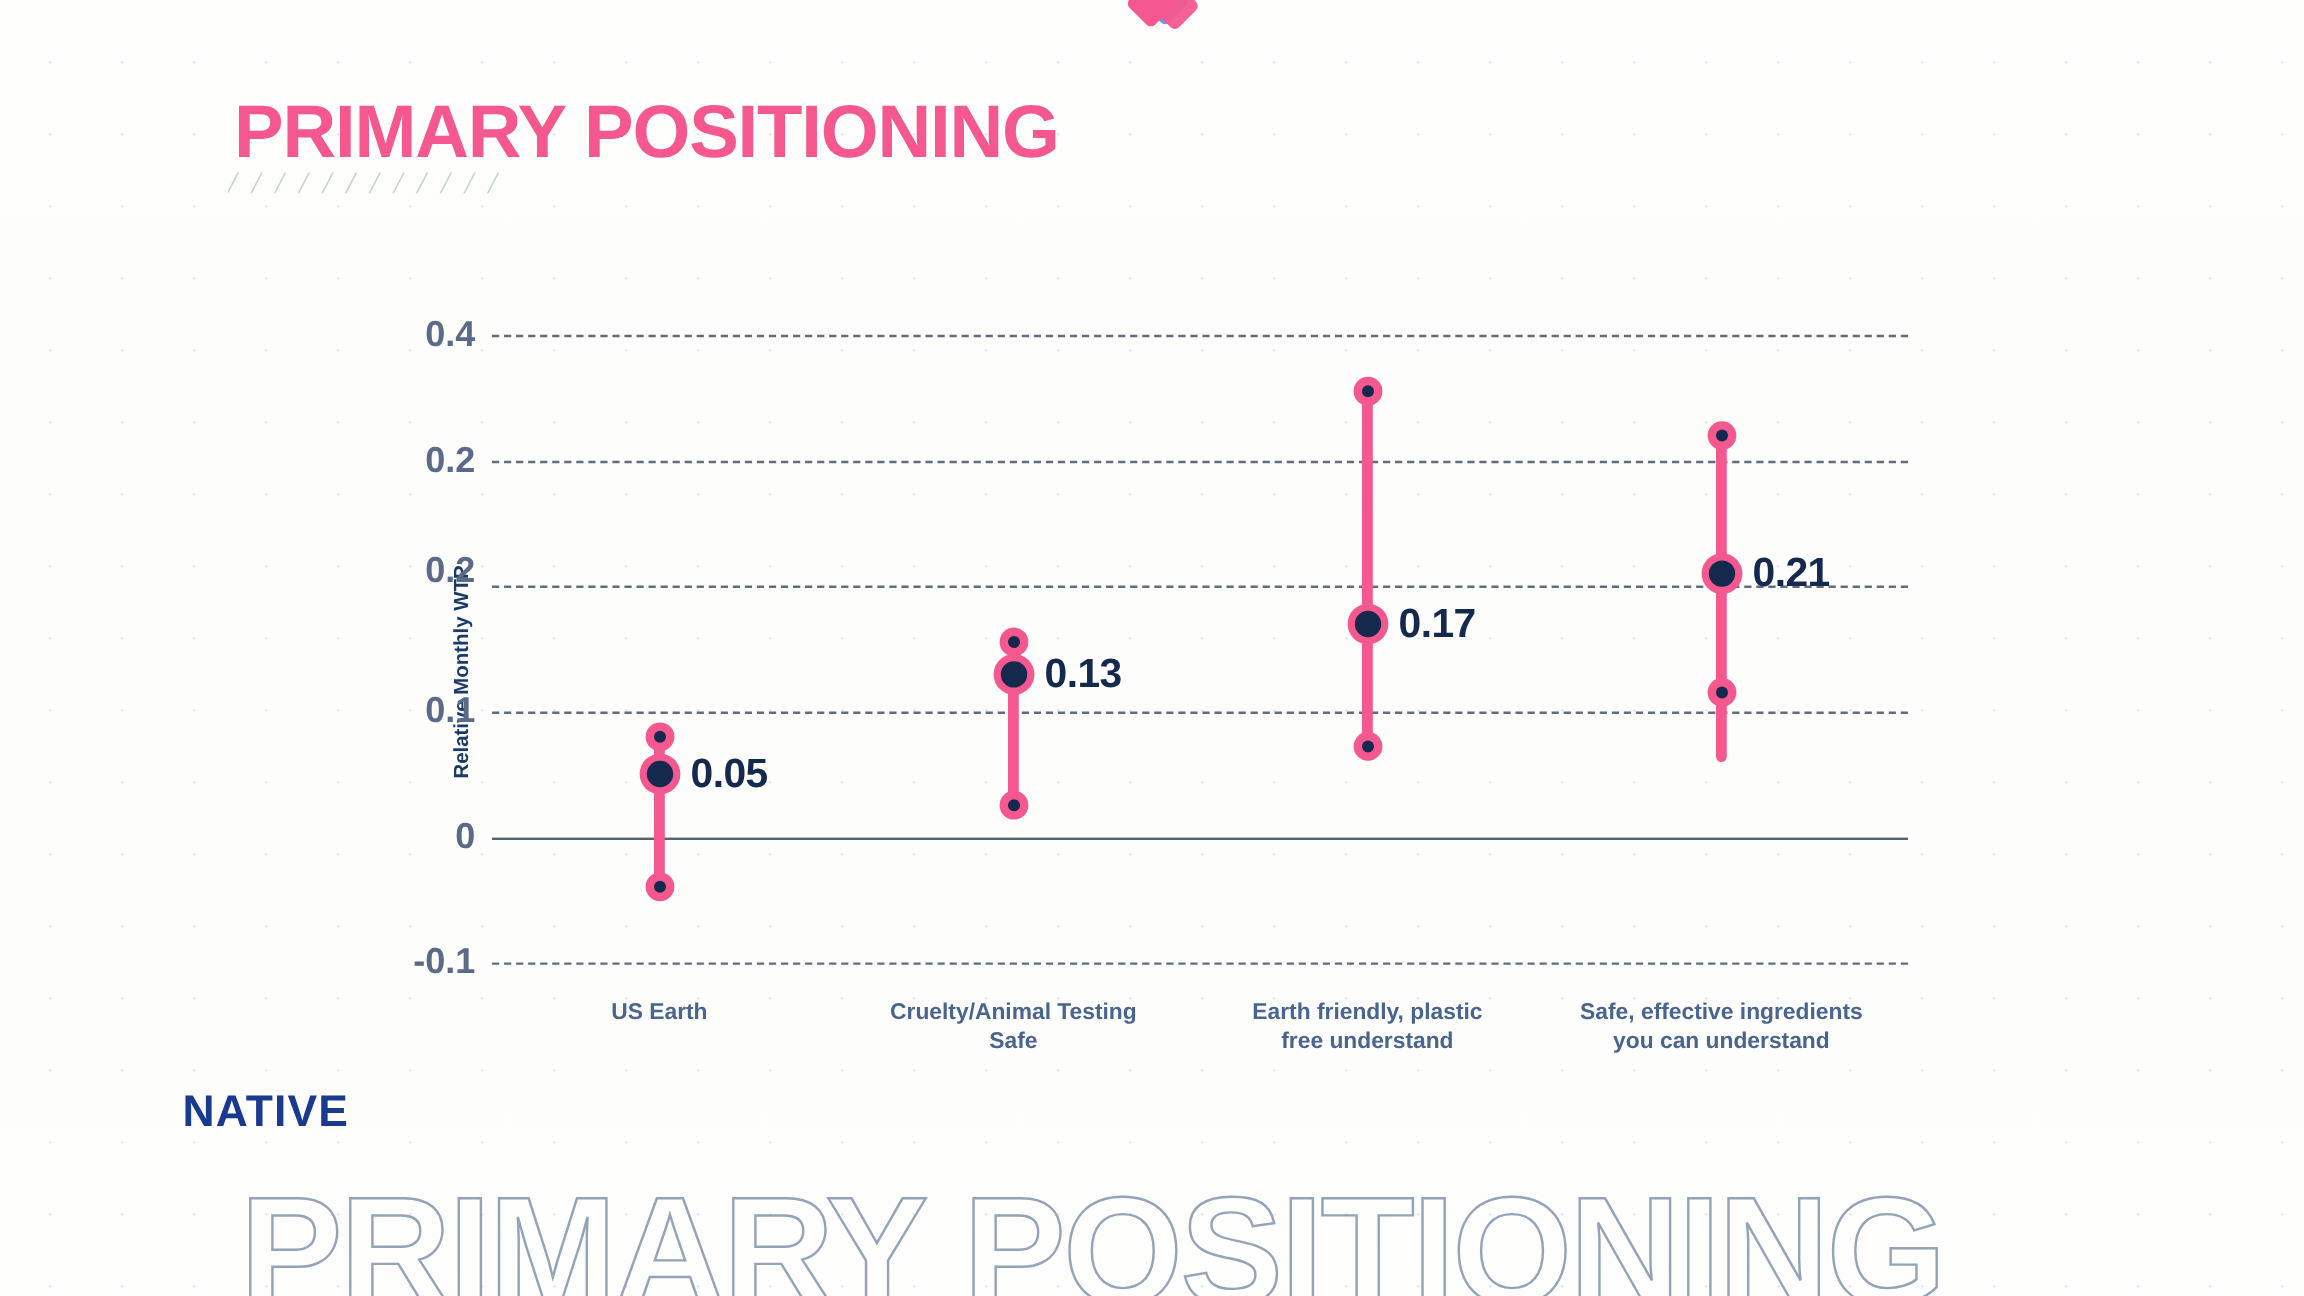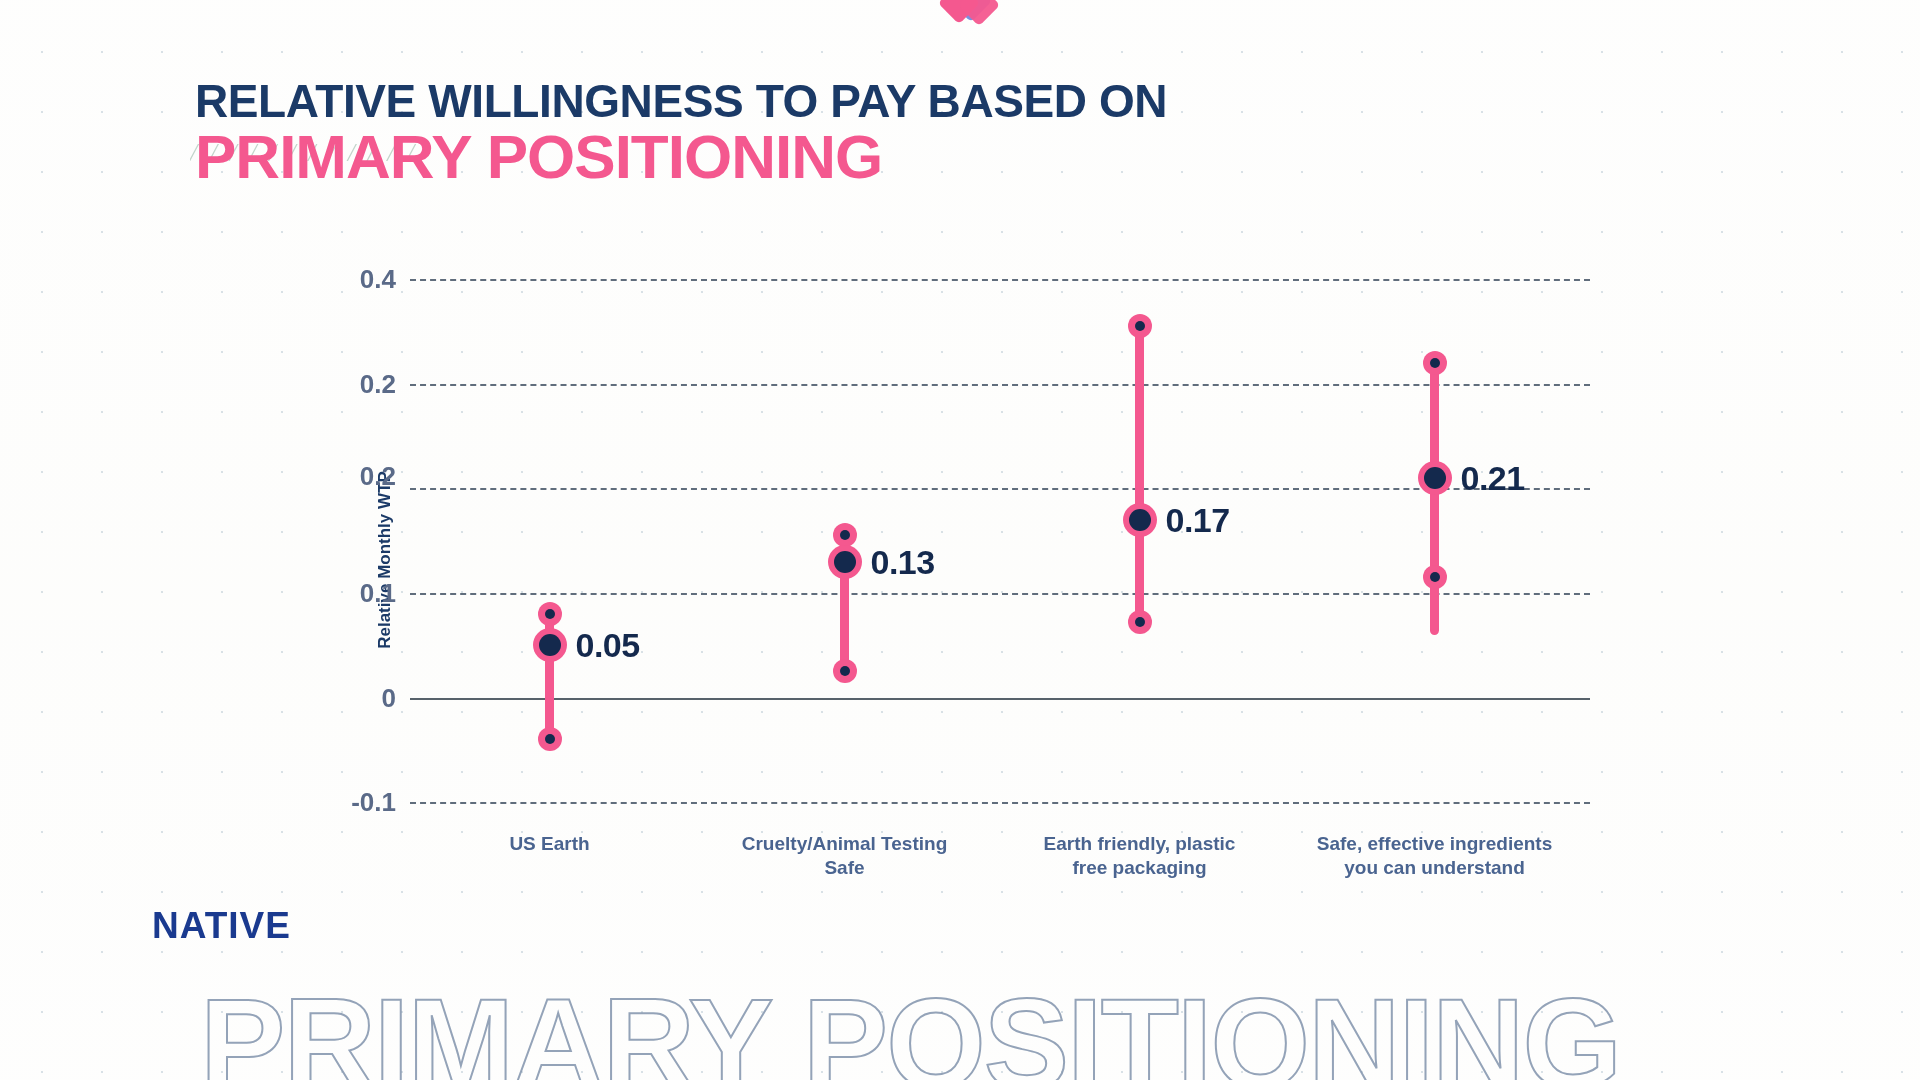--- a/index.html
+++ b/index.html
@@ -61,21 +61,21 @@
     border-top:2.4px dashed #4b5a6b;opacity:.88;
   }
   .zeroline{
     position:absolute;left:0;right:0;height:0;
     border-top:2.6px solid #4e5a63;opacity:.95;
   }
 
   .ytick{
     position:absolute;right:calc(100% + 14px);
     transform:translateY(-50%);
-    font-size:26px;font-weight:700;color:#5a6a88;white-space:nowrap;
+    font-size:30px;font-weight:700;color:#5a6a88;white-space:nowrap;
   }
 
   #ylabel{
     position:absolute;left:-4px;top:50%;
     transform:translateY(-50%) rotate(-90deg);transform-origin:center;
     font-size:17px;font-weight:700;color:#1b3a67;white-space:nowrap;
   }
 
   
   .group{position:absolute;top:0;bottom:0;width:0;}
@@ -132,21 +132,20 @@
 
 <div id="top-mark">
   <div class="sq blue"></div>
   <div class="sq pink"></div>
   <div class="sq pink2"></div>
 </div>
 
 <div id="ghost-script">/ / / / / / / / / / / /</div>
 
 <div id="headline">
-  <div class="l1">RELATIVE WILLINGNESS TO PAY BASED ON</div>
   <div class="l2">PRIMARY POSITIONING</div>
 </div>
 
 <div id="chart">
   <div id="ylabel">Relative Monthly WTP</div>
   <div id="plot">
       <div class="gridline" style="top: 20.9346px;"></div>
       <div class="ytick" style="top: 20.9346px;">0.4</div>
       <div class="gridline" style="top: 125.607px;"></div>
       <div class="ytick" style="top: 125.607px;">0.2</div>
@@ -173,21 +172,21 @@
         <div class="meanpt" style="top: 286.551px;"></div>
         <div class="vallabel" style="top: 303.551px;">0.13</div>
         <div class="xcat"><span>Cruelty/Animal Testing</span><br><span>Safe</span></div>
       </div>
       <div class="group" style="left: 729.5px;">
         <div class="errbar" style="top: 68.0374px; height: 296.224px;"></div>
         <div class="cap" style="top: 56.0374px;"></div>
         <div class="cap" style="top: 352.262px;"></div>
         <div class="meanpt" style="top: 244.682px;"></div>
         <div class="vallabel" style="top: 261.682px;">0.17</div>
-        <div class="xcat"><span>Earth friendly, plastic</span><br><span>free packaging</span></div>
+        <div class="xcat"><span>Earth friendly, plastic</span><br><span>free understand</span></div>
       </div>
       <div class="group" style="left: 1024.5px;">
         <div class="errbar" style="top: 104.673px; height: 272.15px;"></div>
         <div class="cap" style="top: 92.6729px;"></div>
         <div class="cap" style="top: 307.252px;"></div>
         <div class="meanpt" style="top: 202.813px;"></div>
         <div class="vallabel" style="top: 219.813px;">0.21</div>
         <div class="xcat"><span>Safe, effective ingredients</span><br><span>you can understand</span></div>
       </div>
     </div>

